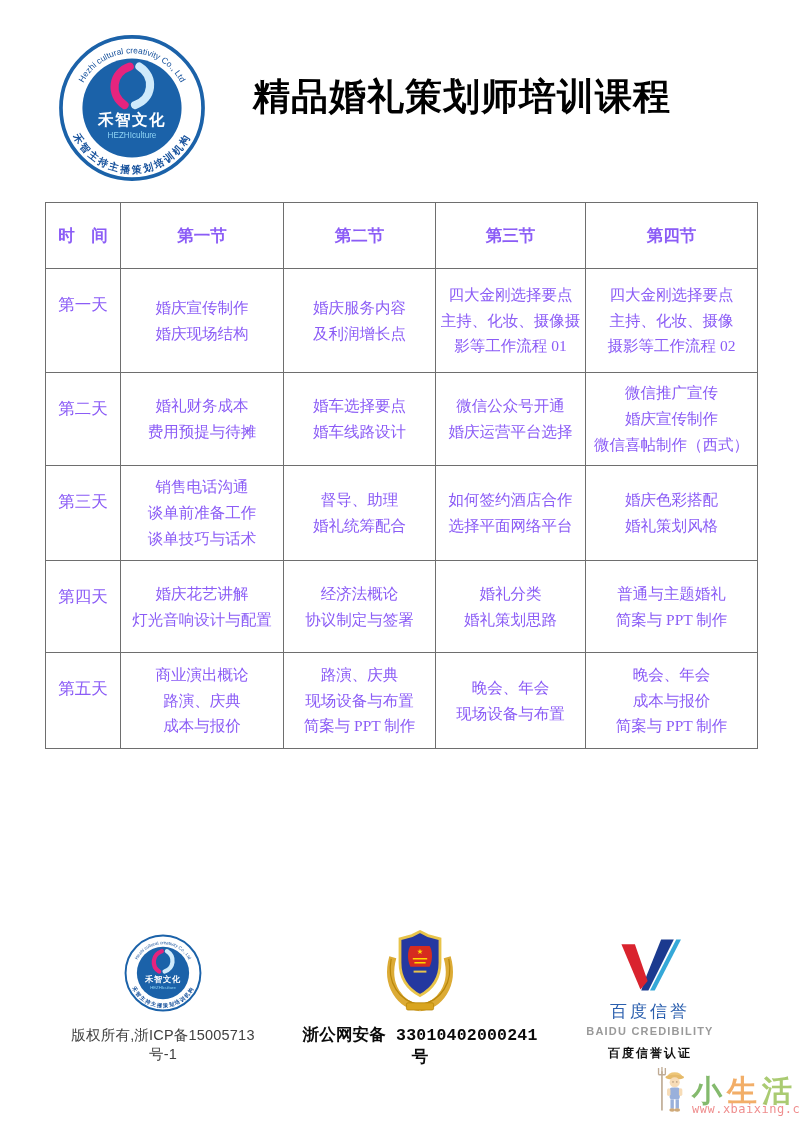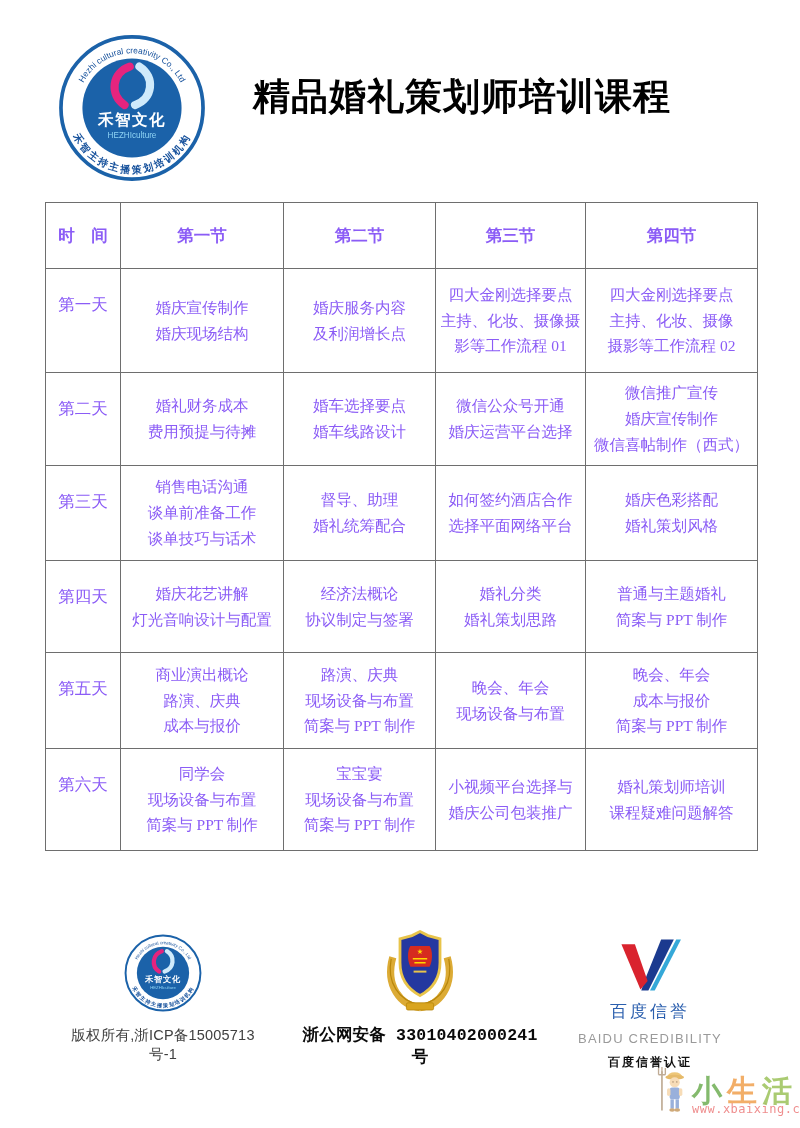--- a/index.html
+++ b/index.html
@@ -49,21 +49,21 @@
   .footer-center { position:absolute; left:300px; top:926px; width:240px; text-align:center; }
   .footer-center svg { width:80px; height:88px; }
   .footer-center .caption {
     margin-top:6px; font-family:Liberation Mono, monospace;
     font-size:16.5px; font-weight:bold; color:#0a0a0a; letter-spacing:0.2px;
   }
   .footer-right { position:absolute; left:575px; top:938px; width:150px; text-align:center;
     font-family:"Liberation Sans",sans-serif; }
   .footer-right svg.baidu-v { width:66px; height:54px; }
   .footer-right .baidu-cn { font-size:17px; color:#2b5fae; letter-spacing:3px; margin-top:4px; }
-  .footer-right .baidu-en { font-size:13px; color:#9a9a9a; letter-spacing:1.2px; margin-top:8px; }
+  .footer-right .baidu-en { font-size:11px; color:#9a9a9a; letter-spacing:1.2px; margin-top:2px;font-weight:bold; }
   .footer-right .baidu-cert { font-size:12px; color:#101010; font-weight:600; letter-spacing:2px; margin-top:8px; }
   
   .watermark { position:absolute; left:656px; top:1064px; width:144px; }
   .watermark .wm-row { display:flex; align-items:flex-end; }
   .watermark svg.farmer { width:34px; height:52px; flex:0 0 auto; opacity:.9; }
   .wm-text { margin-left:2px; }
   .wm-chars { font-family:"Liberation Sans",sans-serif; font-weight:bold; font-size:30px;
     line-height:1; letter-spacing:5px; white-space:nowrap; opacity:.85; }
   .wm-url { font-family:"DejaVu Sans Mono",monospace; font-size:12px; color:#ef8e8e;
     margin-top:-4px; letter-spacing:0.5px; white-space:nowrap; }
@@ -205,41 +205,20 @@
           <div>简案与 PPT 制作</div>
         </td>
         <td>
           <div>晚会、年会</div>
           <div>现场设备与布置</div>
         </td>
         <td>
           <div>晚会、年会</div>
           <div>成本与报价</div>
           <div>简案与 PPT 制作</div>
-        </td>
-      </tr>
-      <tr>
-        <td class="day">第六天</td>
-        <td>
-          <div>同学会</div>
-          <div>现场设备与布置</div>
-          <div>简案与 PPT 制作</div>
-        </td>
-        <td>
-          <div>宝宝宴</div>
-          <div>现场设备与布置</div>
-          <div>简案与 PPT 制作</div>
-        </td>
-        <td>
-          <div>小视频平台选择与</div>
-          <div>婚庆公司包装推广</div>
-        </td>
-        <td>
-          <div>婚礼策划师培训</div>
-          <div>课程疑难问题解答</div>
         </td>
       </tr>
     </tbody>
 </table>
 
 <div class="footer-left">
   <svg viewBox="0 0 200 200">
     <use href="#hezhi-logo-art"></use>
   </svg>
   <div class="caption">版权所有,浙ICP备15005713号-1</div>

